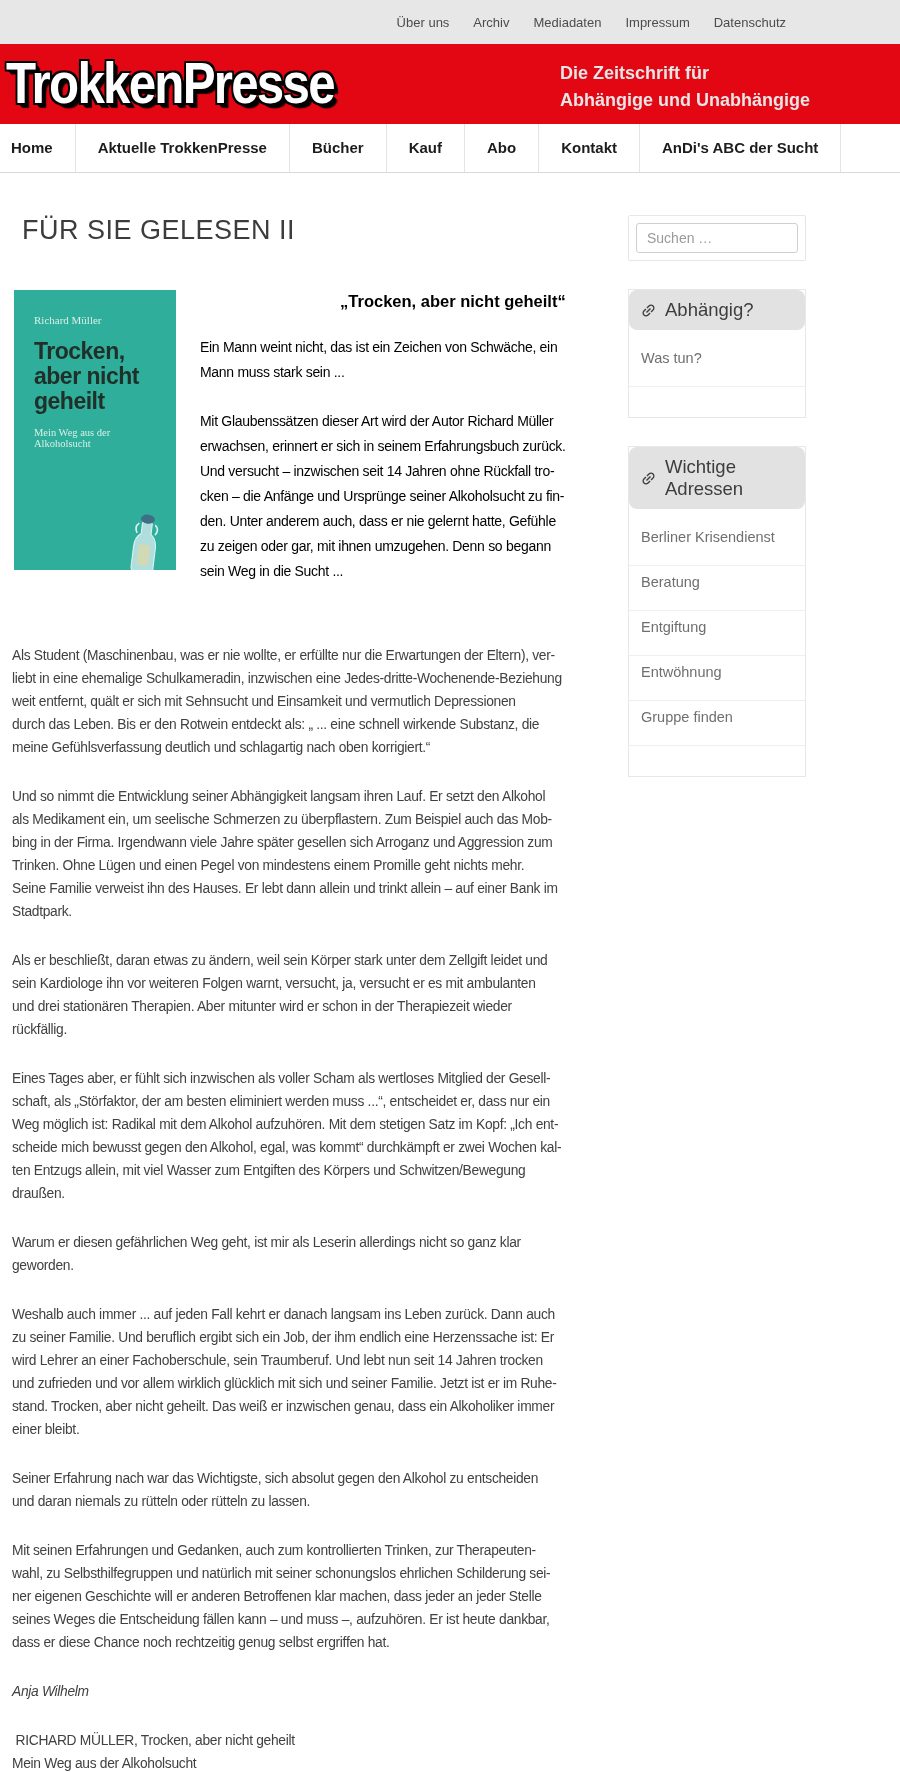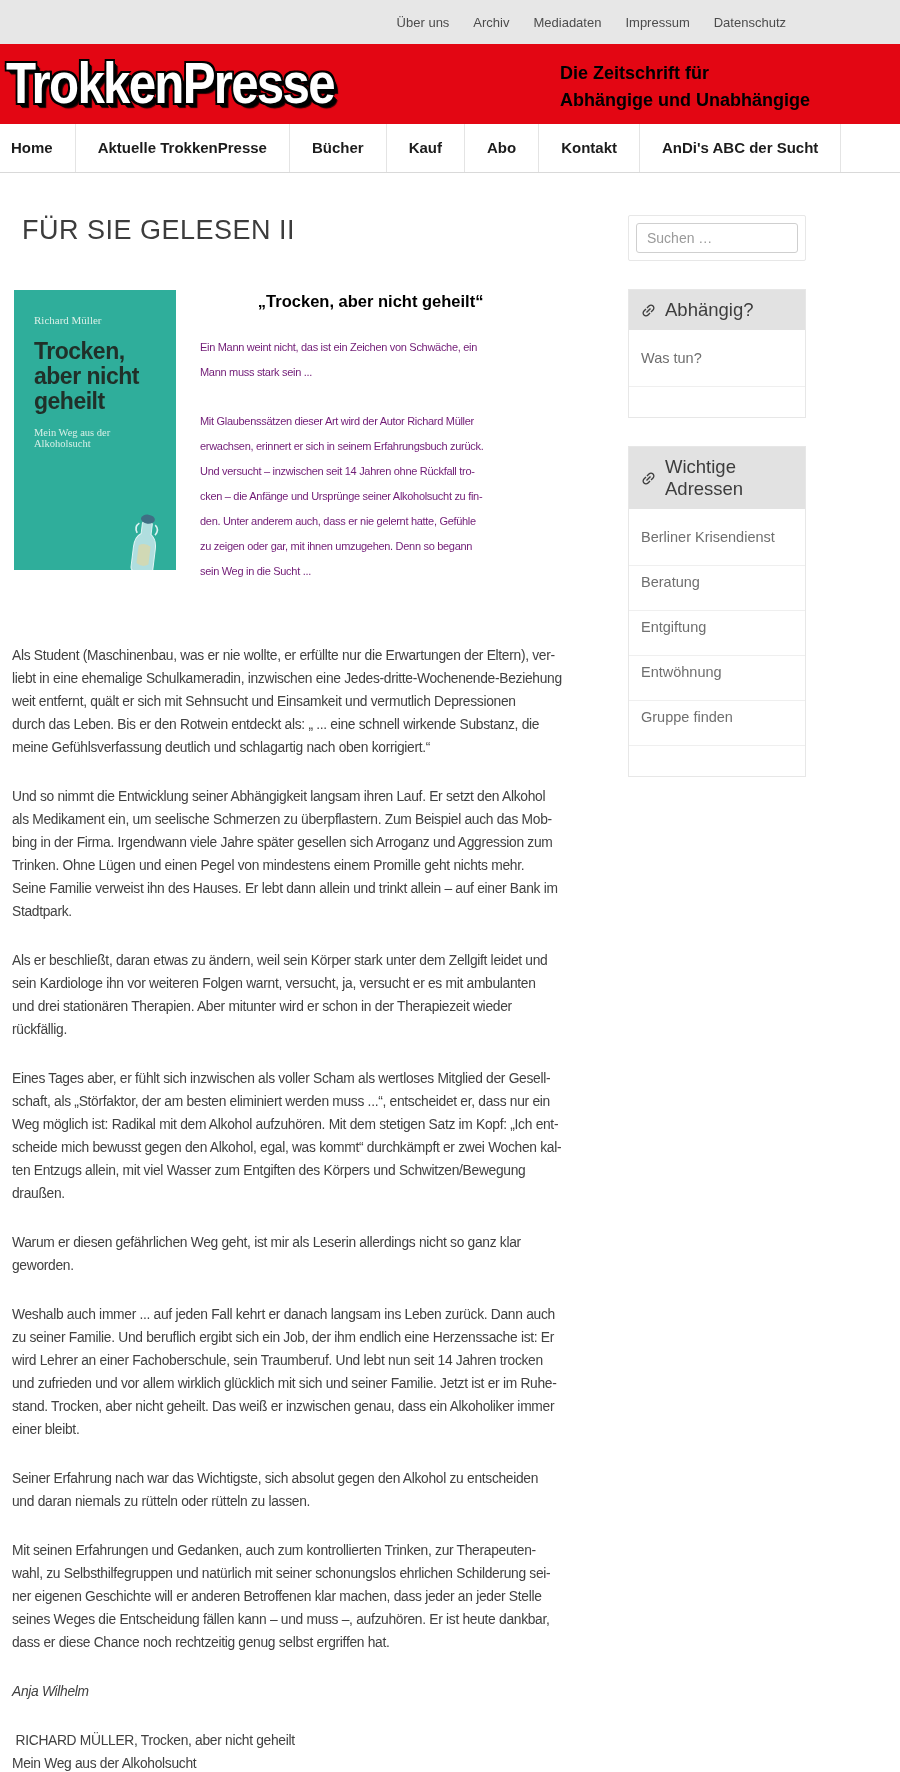--- a/index.html
+++ b/index.html
@@ -47,21 +47,21 @@
     text-shadow:
       -2px -2px 0 #000, 2px -2px 0 #000, -2px 2px 0 #000, 2px 2px 0 #000,
       3px 3px 0 #000, 4px 4px 0 #000, 5px 5px 1px rgba(0,0,0,.85);
     white-space: nowrap;
     cursor: pointer;
   }
   .tagline {
     position: absolute;
     left: 560px;
     top: 16px;
-    color: #000000;
+    color: #e5e5e5;
     font-weight: bold;
     font-size: 18px;
     line-height: 1.5;
   }
 
   
   .mainnav {
     display: flex;
     border-bottom: 1px solid #d9d9d9;
     background: #fff;
@@ -152,26 +152,26 @@
 
   .intro-col { padding-top: 2px; }
   .review-title {
     font-size: 16.5px;
     font-weight: bold;
     color: #000000;
     margin-bottom: 24px;
     text-align: right;
   }
   .intro-col p {
-    font-size: 11px;
+    font-size: 14px;
     letter-spacing: -.3px;
     line-height: 25px;
     white-space: pre;
     margin-bottom: 24px;
-    color: #701a75;
+    color: #000000;
   }
 
   
   .body-p {
     font-size: 13.8px;
     letter-spacing: -.3px;
     line-height: 23px;
     white-space: pre;
     margin-bottom: 26px;
     padding-left: 2px;
@@ -200,20 +200,21 @@
   .search-widget input::placeholder { color: #9a9a9a; }
 
   .widget-header {
     background: #e2e2e2;
     padding: 9px 11px;
     font-size: 18.5px;
     color: #3d3d3d;
     display: flex;
     align-items: center;
     gap: 8px;
+    border-radius: 8px;
   }
   .widget-header svg { flex: 0 0 auto; }
   .widget ul { list-style: none; }
   .widget li {
     padding: 8px 12px;
     font-size: 14.5px;
     color: #6f6f6f;
     border-top: 1px solid #efefef;
     cursor: pointer;
     margin-top: 12px;

